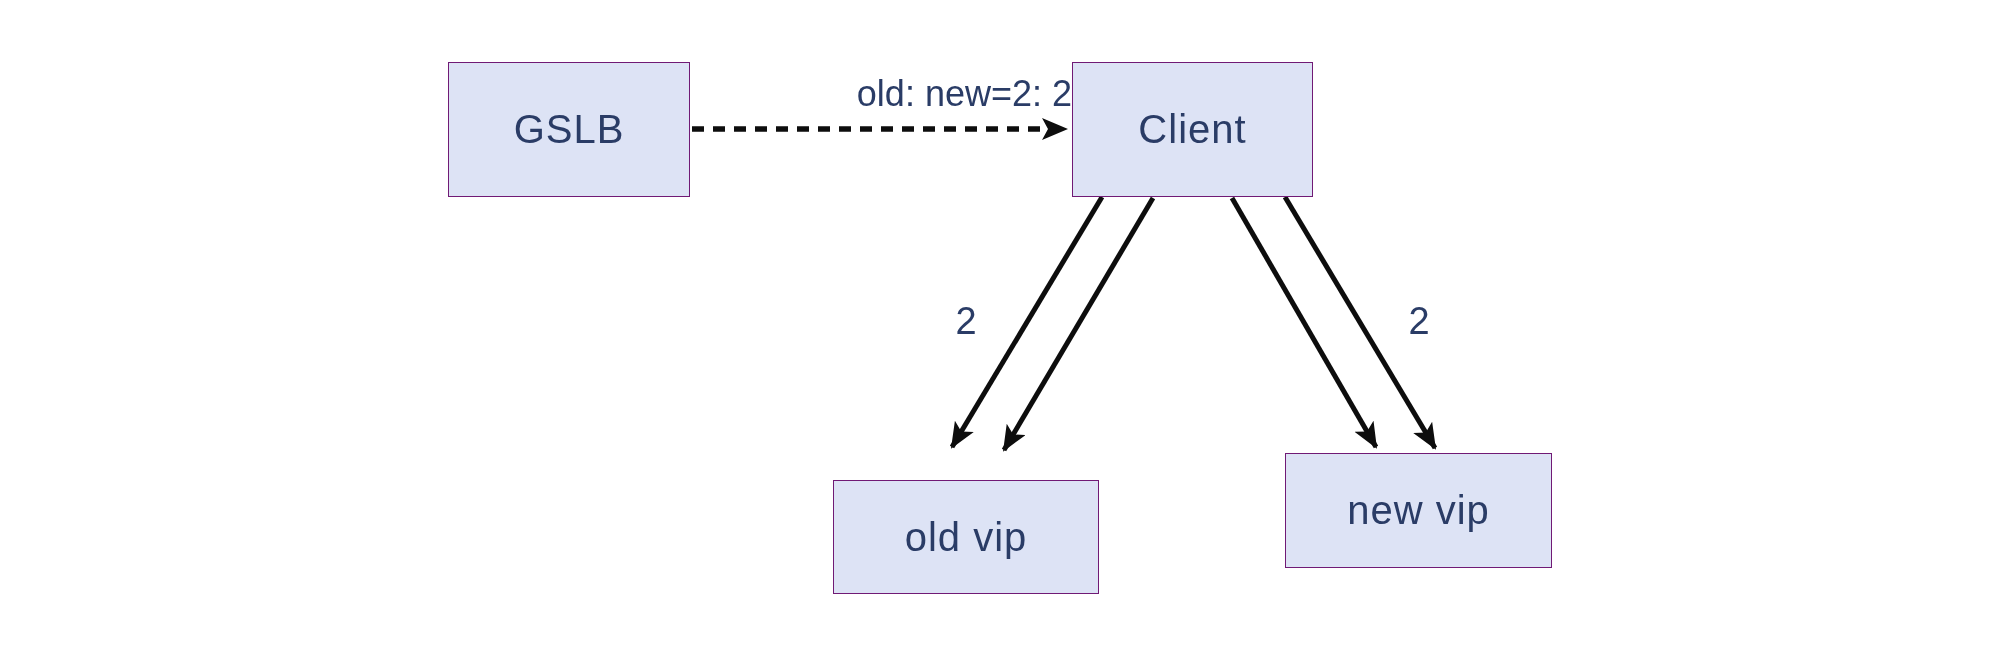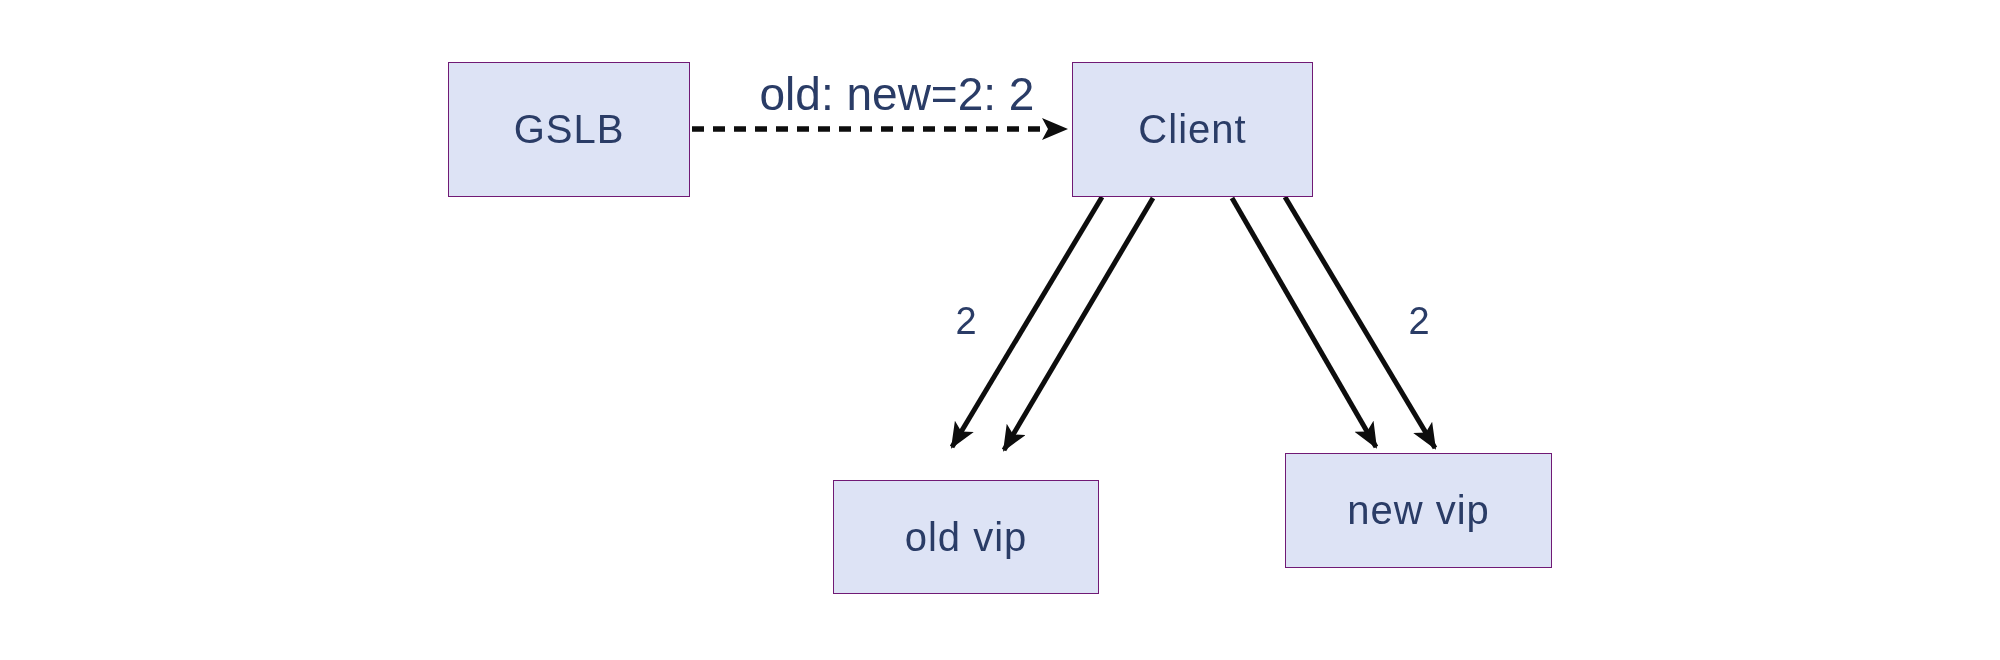--- a/index.html
+++ b/index.html
@@ -27,25 +27,25 @@
     color: #2a3c66;
     font-size: 40px;
     letter-spacing: 1px;
   }
   .node-gslb    { left: 448px;  top: 62px;  width: 242px; height: 135px; }
   .node-client  { left: 1072px; top: 62px;  width: 241px; height: 135px; }
   .node-old-vip { left: 833px;  top: 480px; width: 266px; height: 114px; }
   .node-new-vip { left: 1285px; top: 453px; width: 267px; height: 115px; }
   .edge-label {
     position: absolute;
-    left: 745px; top: 74px;
+    left: 768px; top: 74px;
     width: 304px;
-    text-align: center;
+    text-align: right;
     color: #2a3c66;
-    font-size: 46px;
+    font-size: 36px;
     line-height: 40px;
     white-space: nowrap;
   }
   .edge-weight {
     position: absolute;
     top: 298px;
     width: 60px;
     text-align: center;
     color: #2a3c66;
     font-size: 38px;

